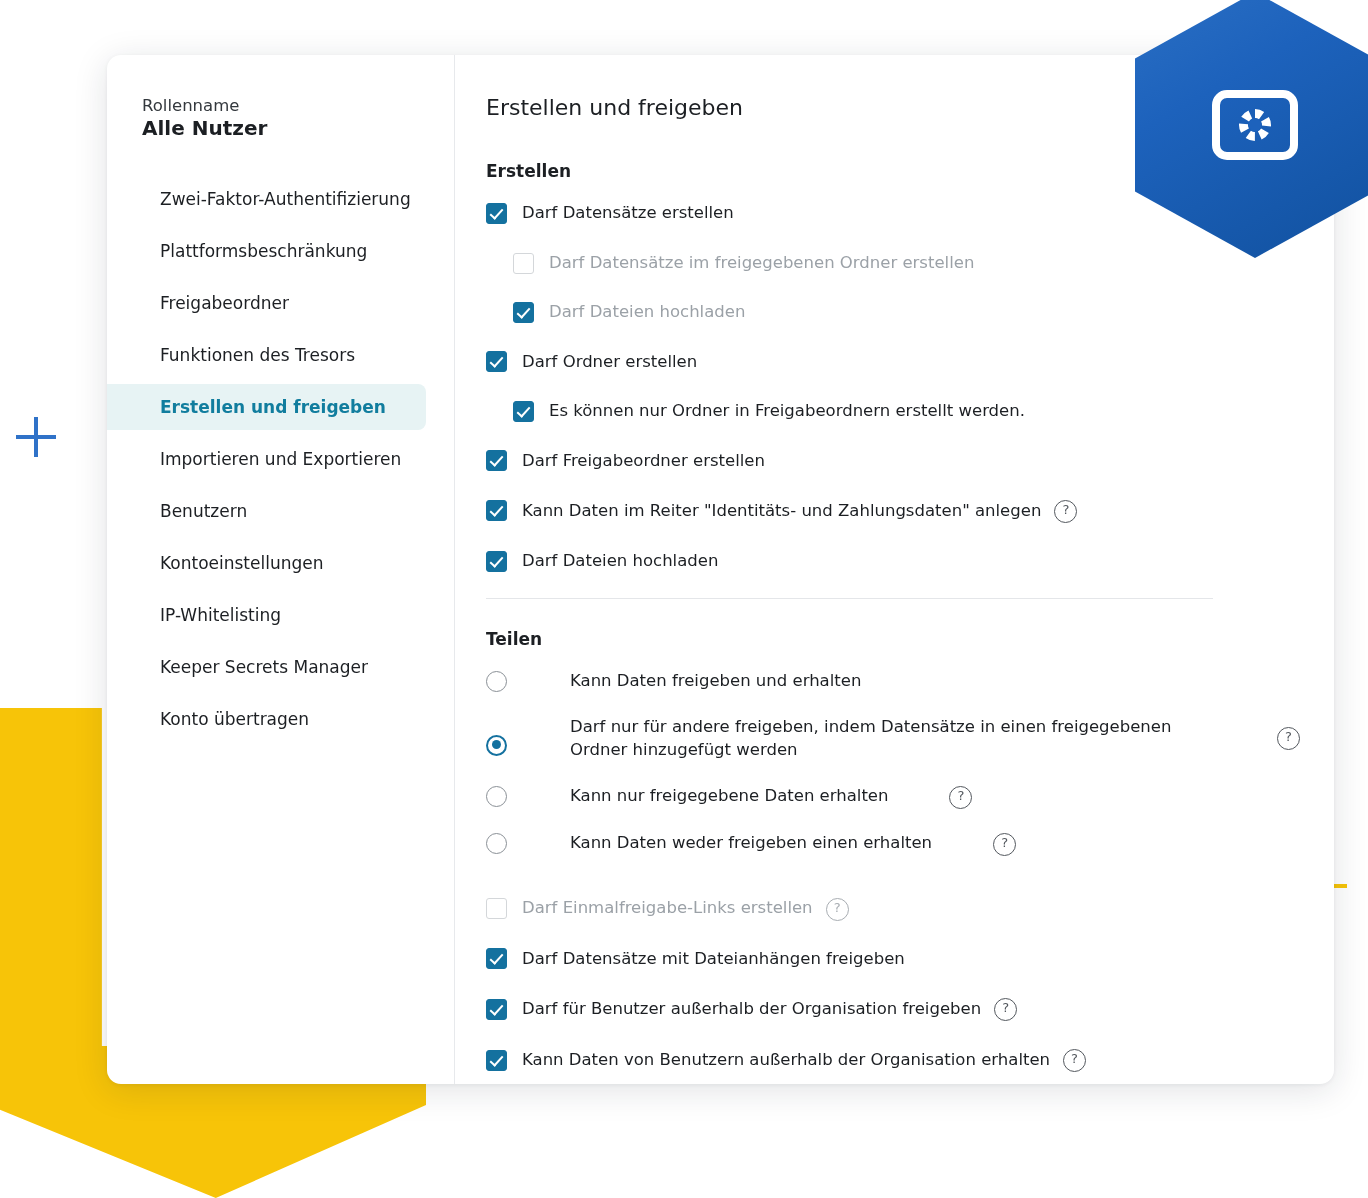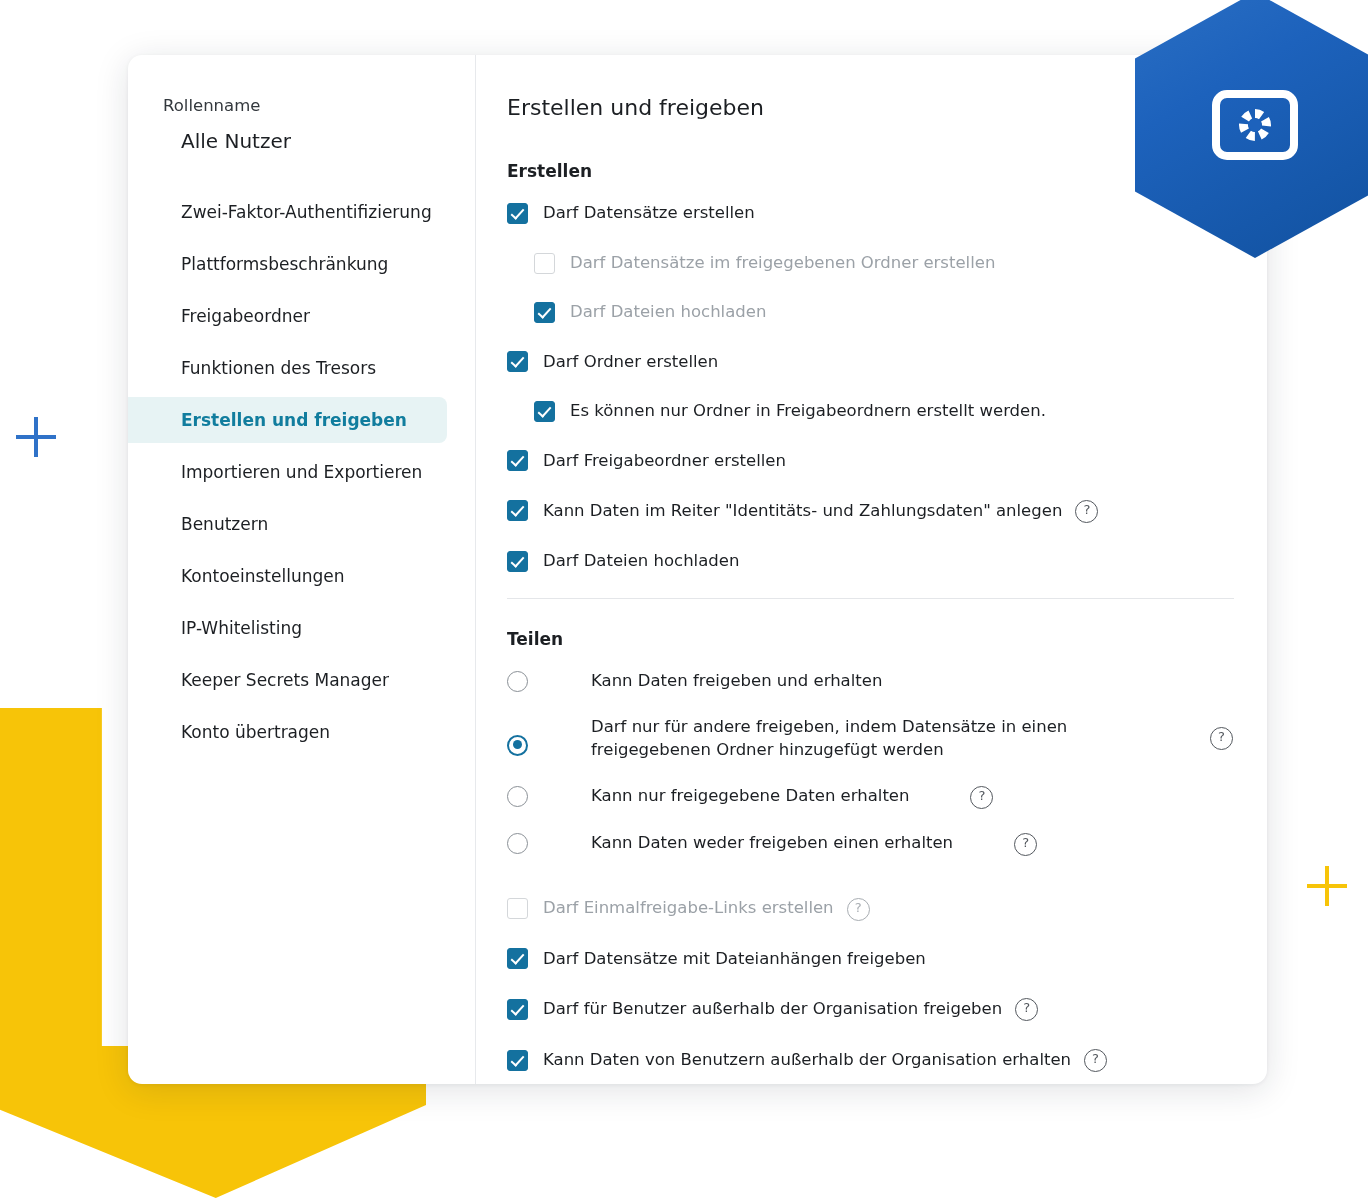--- a/index.html
+++ b/index.html
@@ -66,23 +66,23 @@
   }
   .plus-yellow {
     left: 1307px; top: 866px;
     width: 40px; height: 40px;
     color: #f7c408;
   }
 
   
   .card {
     position: absolute;
-    left: 128px;
+    left: 107px;
     top: 55px;
-    width: 1139px;
+    width: 1227px;
     height: 1029px;
     background: #ffffff;
     border-radius: 14px;
     box-shadow: 0 6px 34px rgba(20, 30, 50, 0.13), 0 1px 4px rgba(20, 30, 50, 0.06);
     z-index: 4;
     display: flex;
     overflow: hidden;
   }
 
   
@@ -94,24 +94,24 @@
     box-sizing: border-box;
   }
   .role-label {
     font-size: 16.5px;
     color: #33383d;
     padding-left: 35px;
     line-height: 1.2;
   }
   .role-name {
     font-size: 20px;
-    font-weight: normal;
-    color: #1c1f23;
-    padding-left: 53px;
-    margin-top: 13px;
+    font-weight: bold;
+    color: #1c1f23;
+    padding-left: 35px;
+    margin-top: 0;
     line-height: 1.2;
   }
   .nav {
     margin-top: 36px;
   }
   .nav-item {
     height: 46px;
     display: flex;
     align-items: center;
     padding-left: 53px;

